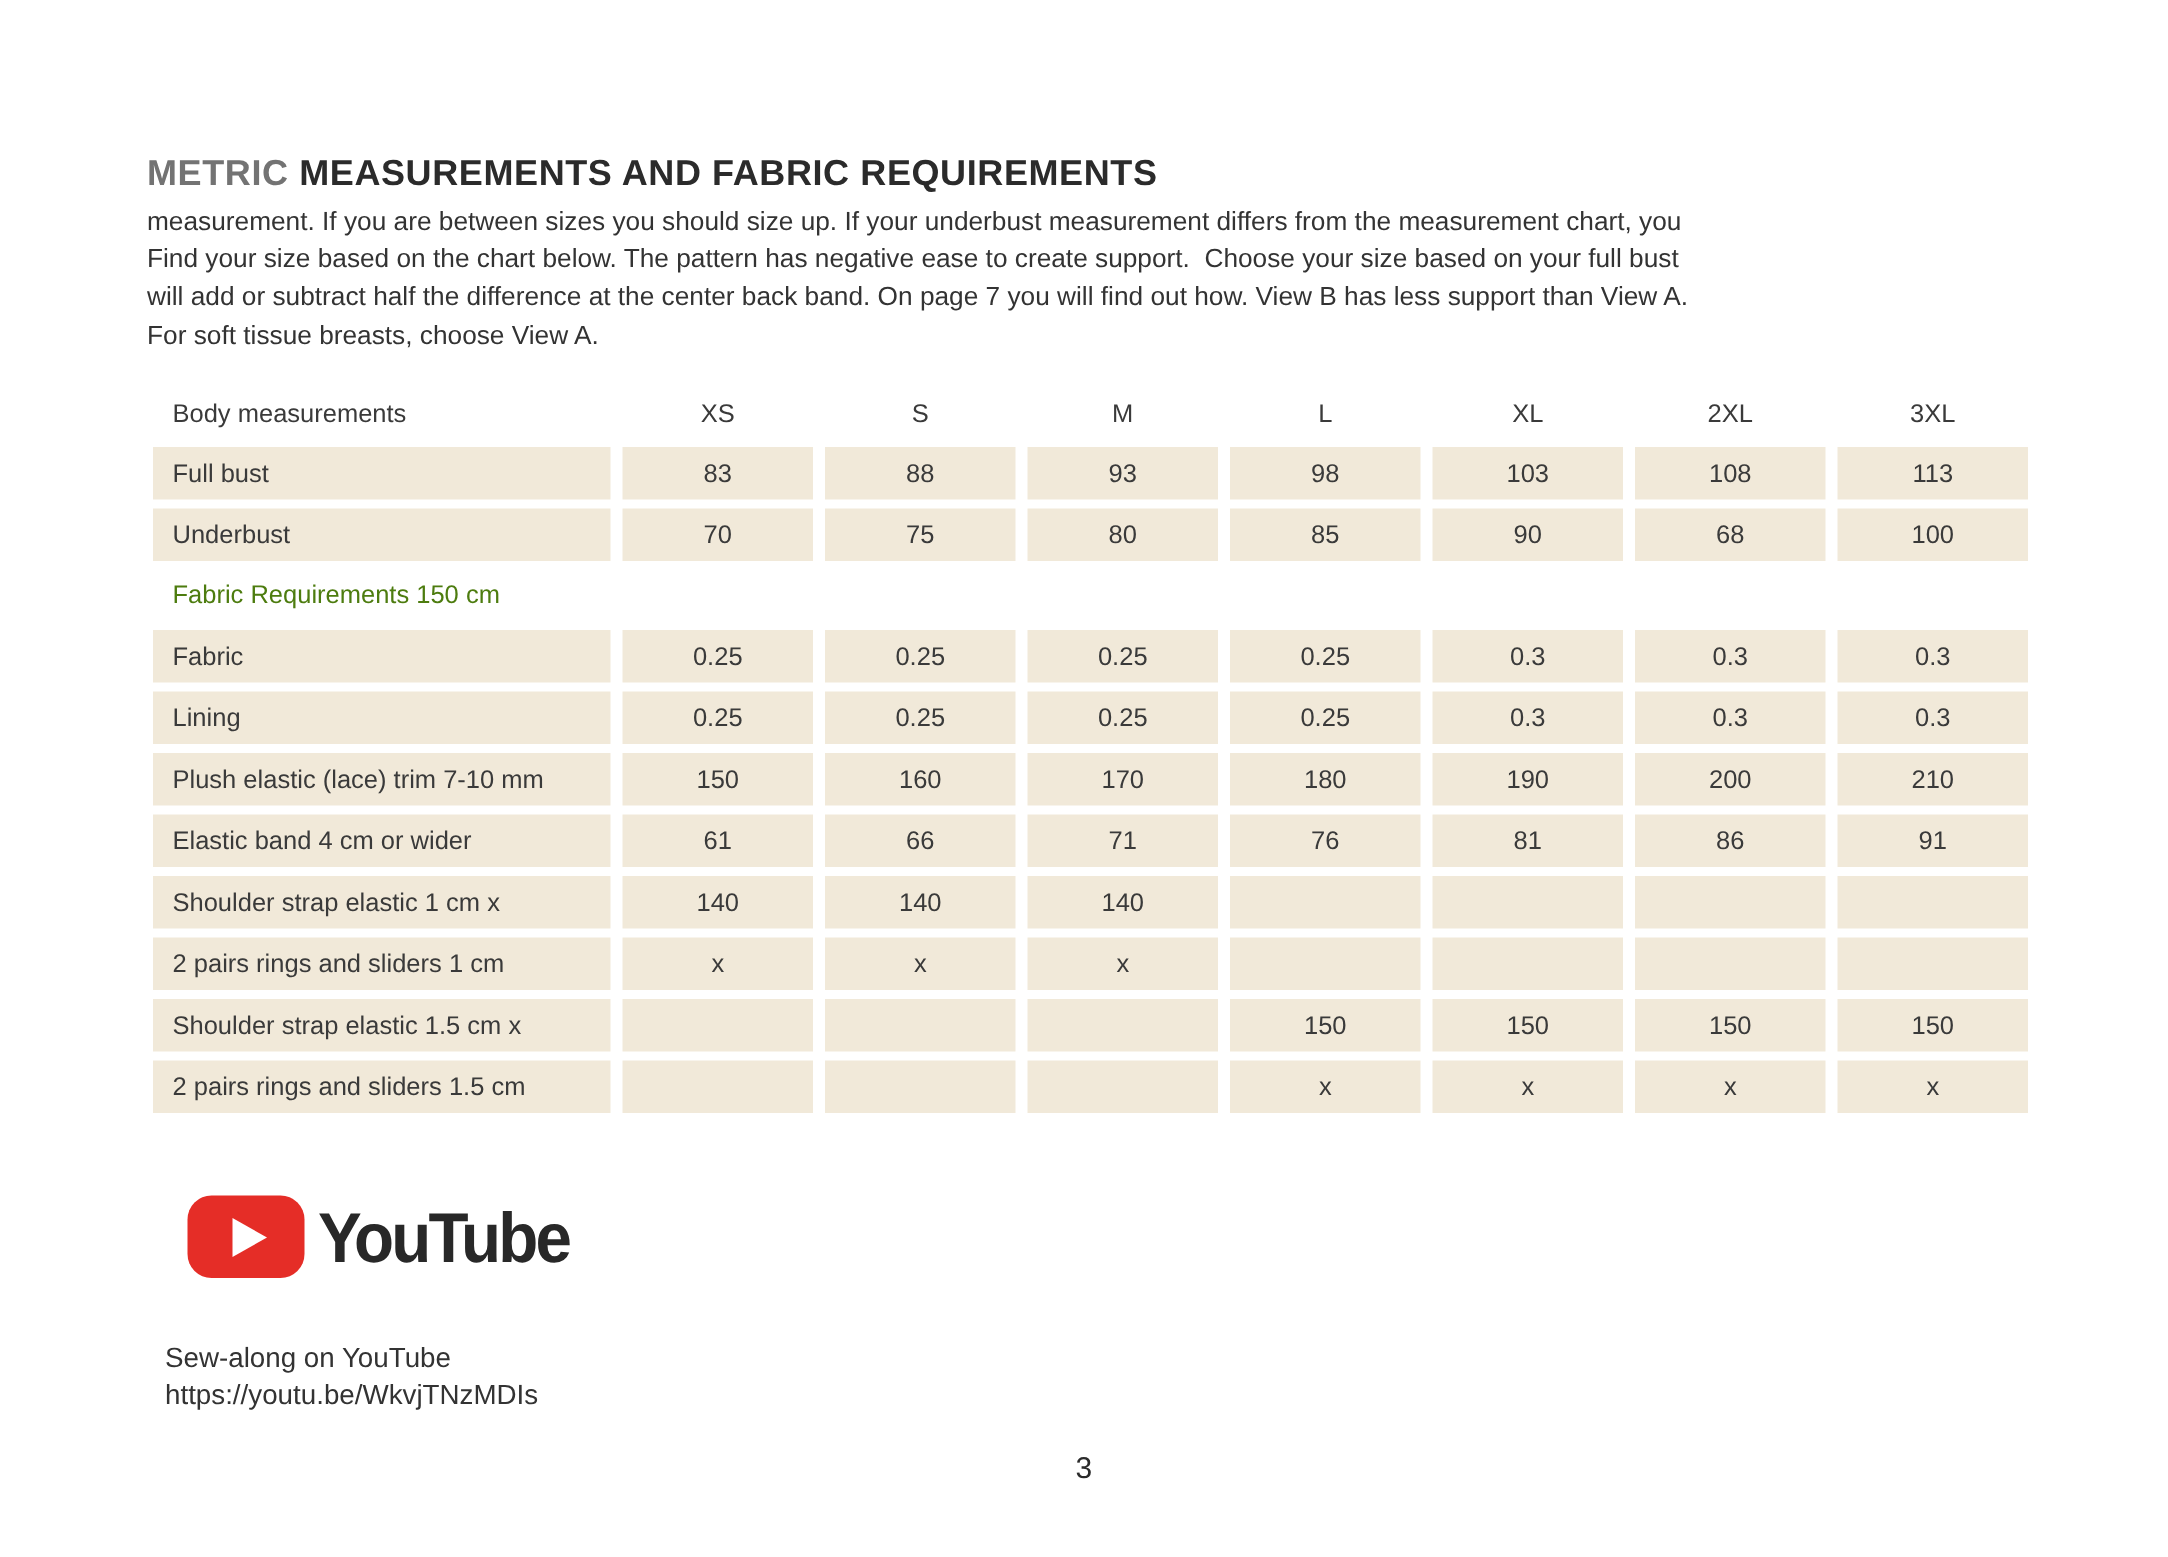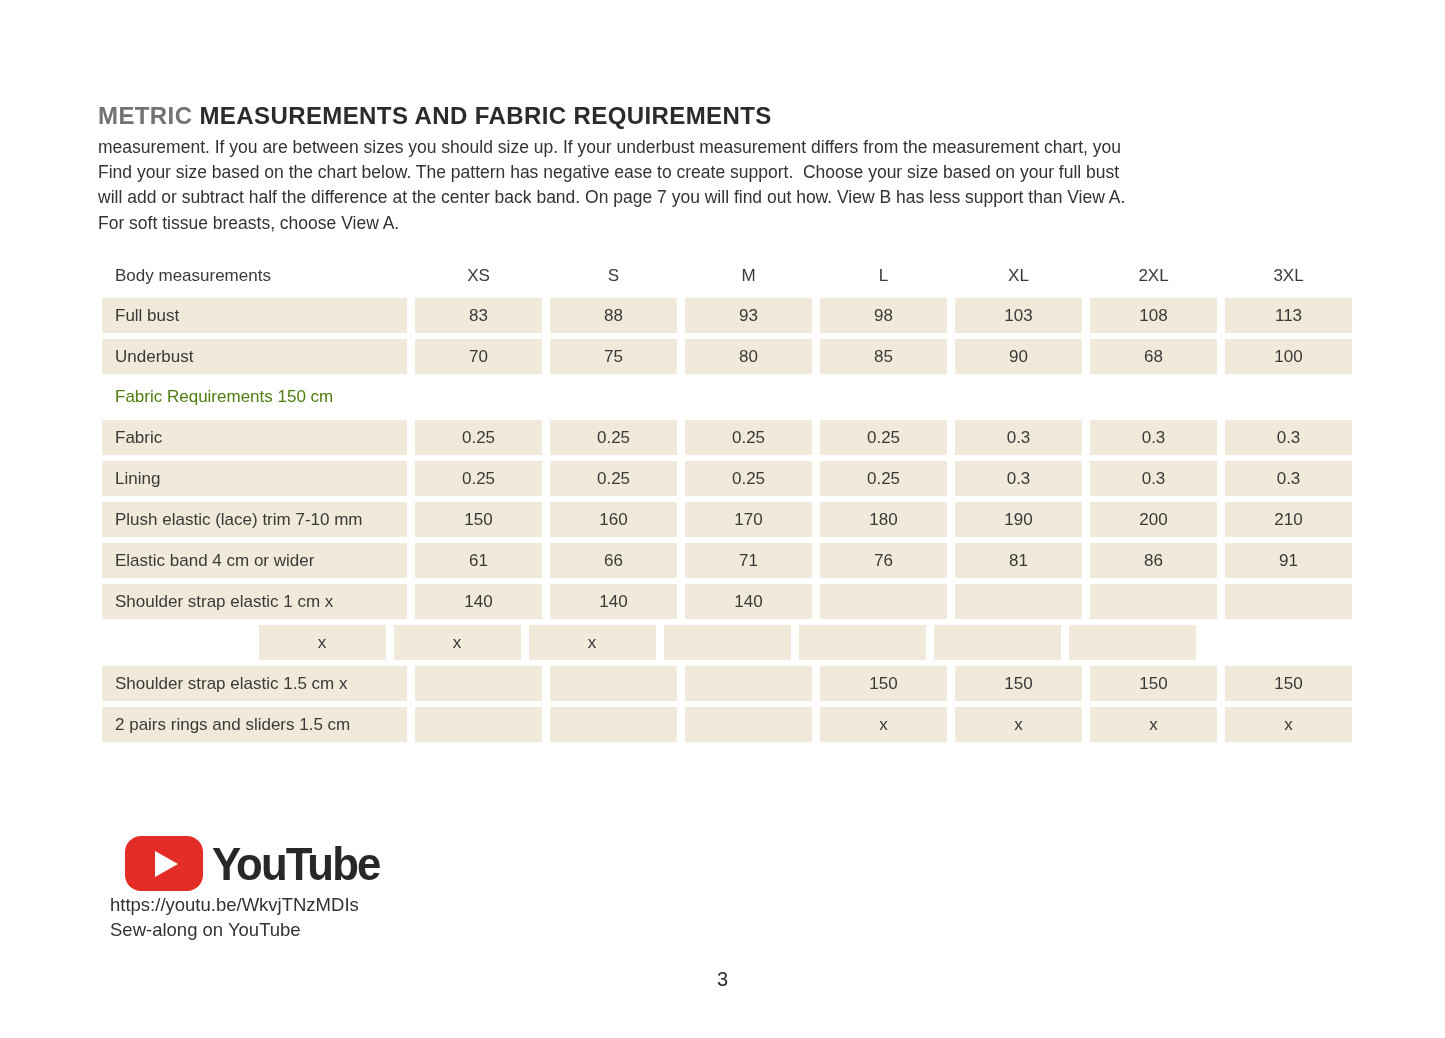--- a/index.html
+++ b/index.html
@@ -79,21 +79,20 @@
   }
 
   
   .yt-logo {
     position: absolute;
     left: 125px;
     top: 797px;
     display: flex;
     align-items: center;
     gap: 9px;
-    margin-top: 39px;
   }
   .yt-play {
     width: 78px;
     height: 55px;
     background: #e52d27;
     border-radius: 16px;
     display: flex;
     align-items: center;
     justify-content: center;
   }
@@ -225,20 +224,21 @@
         <div class="cell label">Shoulder strap elastic 1 cm x</div>
         <div class="cell value">140</div>
         <div class="cell value">140</div>
         <div class="cell value">140</div>
         <div class="cell value"></div>
         <div class="cell value"></div>
         <div class="cell value"></div>
         <div class="cell value"></div>
       </div>
       <div class="t-row data">
+        <div class="cell label">2 pairs rings and sliders 1 cm</div>
         <div class="cell value">x</div>
         <div class="cell value">x</div>
         <div class="cell value">x</div>
         <div class="cell value"></div>
         <div class="cell value"></div>
         <div class="cell value"></div>
         <div class="cell value"></div>
       </div>
       <div class="t-row data">
         <div class="cell label">Shoulder strap elastic 1.5 cm x</div>
@@ -263,19 +263,19 @@
     </div>
 
   <div class="yt-logo">
     <div class="yt-play">
       <div class="triangle"></div>
     </div>
     <div class="yt-wordmark">YouTube</div>
   </div>
 
   <div class="caption">
+    <div>Sew-along on YouTube</div>
     <div>https://youtu.be/WkvjTNzMDIs</div>
-    <div>Sew-along on YouTube</div>
   </div>
 
   <div class="page-number">3</div>
 
 </div>
 
 </body></html>

